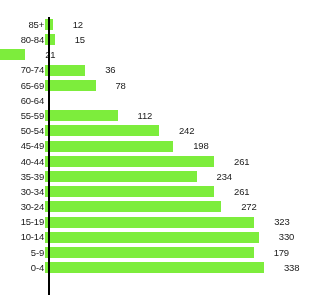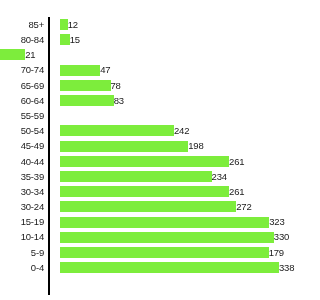--- a/index.html
+++ b/index.html
@@ -29,21 +29,21 @@
   }
   .row {
     display: flex;
     align-items: center;
     height: 15.2px;
     width: 100%;
   }
   .cat-label {
     width: 44px;
     text-align: right;
-    padding-right: 16px;
+    padding-right: 1px;
     font-size: 9.5px;
     color: #1a1a1a;
     line-height: 1;
     letter-spacing: -0.2px;
     white-space: nowrap;
     font-family: "Liberation Sans", sans-serif;
   }
   .bar-area {
     position: relative;
     flex: 1 1 auto;
@@ -52,21 +52,21 @@
     align-items: center;
   }
   .bar {
     height: 11px;
     background: #7ded3c;
     flex: 0 0 auto;
   }
   .bar-value {
     font-size: 9.5px;
     color: #1a1a1a;
-    padding-left: 0;
+    padding-left: 20px;
     line-height: 1;
     letter-spacing: -0.2px;
     white-space: nowrap;
     font-family: "Liberation Sans", sans-serif;
   }
   #axis-line {
     position: absolute;
     left: 48px;
     top: 17px;
     width: 1.6px;
@@ -98,39 +98,39 @@
       <div class="row">
         <div class="bar-area">
           <div class="bar" style="width: 25.27px; background: rgb(125, 237, 60);"></div>
           <div class="bar-value">21</div>
         </div>
       </div>
       <div class="row">
         <div class="cat-label">70-74</div>
         <div class="bar-area">
           <div class="bar" style="width: 40.17px; background: rgb(125, 237, 60);"></div>
-          <div class="bar-value">47</div>
+          <div class="bar-value">36</div>
         </div>
       </div>
       <div class="row">
         <div class="cat-label">65-69</div>
         <div class="bar-area">
           <div class="bar" style="width: 50.54px; background: rgb(125, 237, 60);"></div>
           <div class="bar-value">78</div>
         </div>
       </div>
       <div class="row">
         <div class="cat-label">60-64</div>
-        <div class="bar-area">
-          <div class="bar" style="width: 53.78px; background: rgb(125, 237, 60);"></div>
-          <div class="bar-value">83</div>
-        </div>
       </div>
       <div class="row">
         <div class="cat-label">55-59</div>
+        <div class="bar-area">
+          <div class="bar" style="width: 72.57px; background: rgb(125, 237, 60);"></div>
+          <div class="bar-value">112</div>
+        </div>
       </div>
       <div class="row">
         <div class="cat-label">50-54</div>
         <div class="bar-area">
           <div class="bar" style="width: 114.04px; background: rgb(125, 237, 60);"></div>
           <div class="bar-value">242</div>
         </div>
       </div>
       <div class="row">
         <div class="cat-label">45-49</div>

